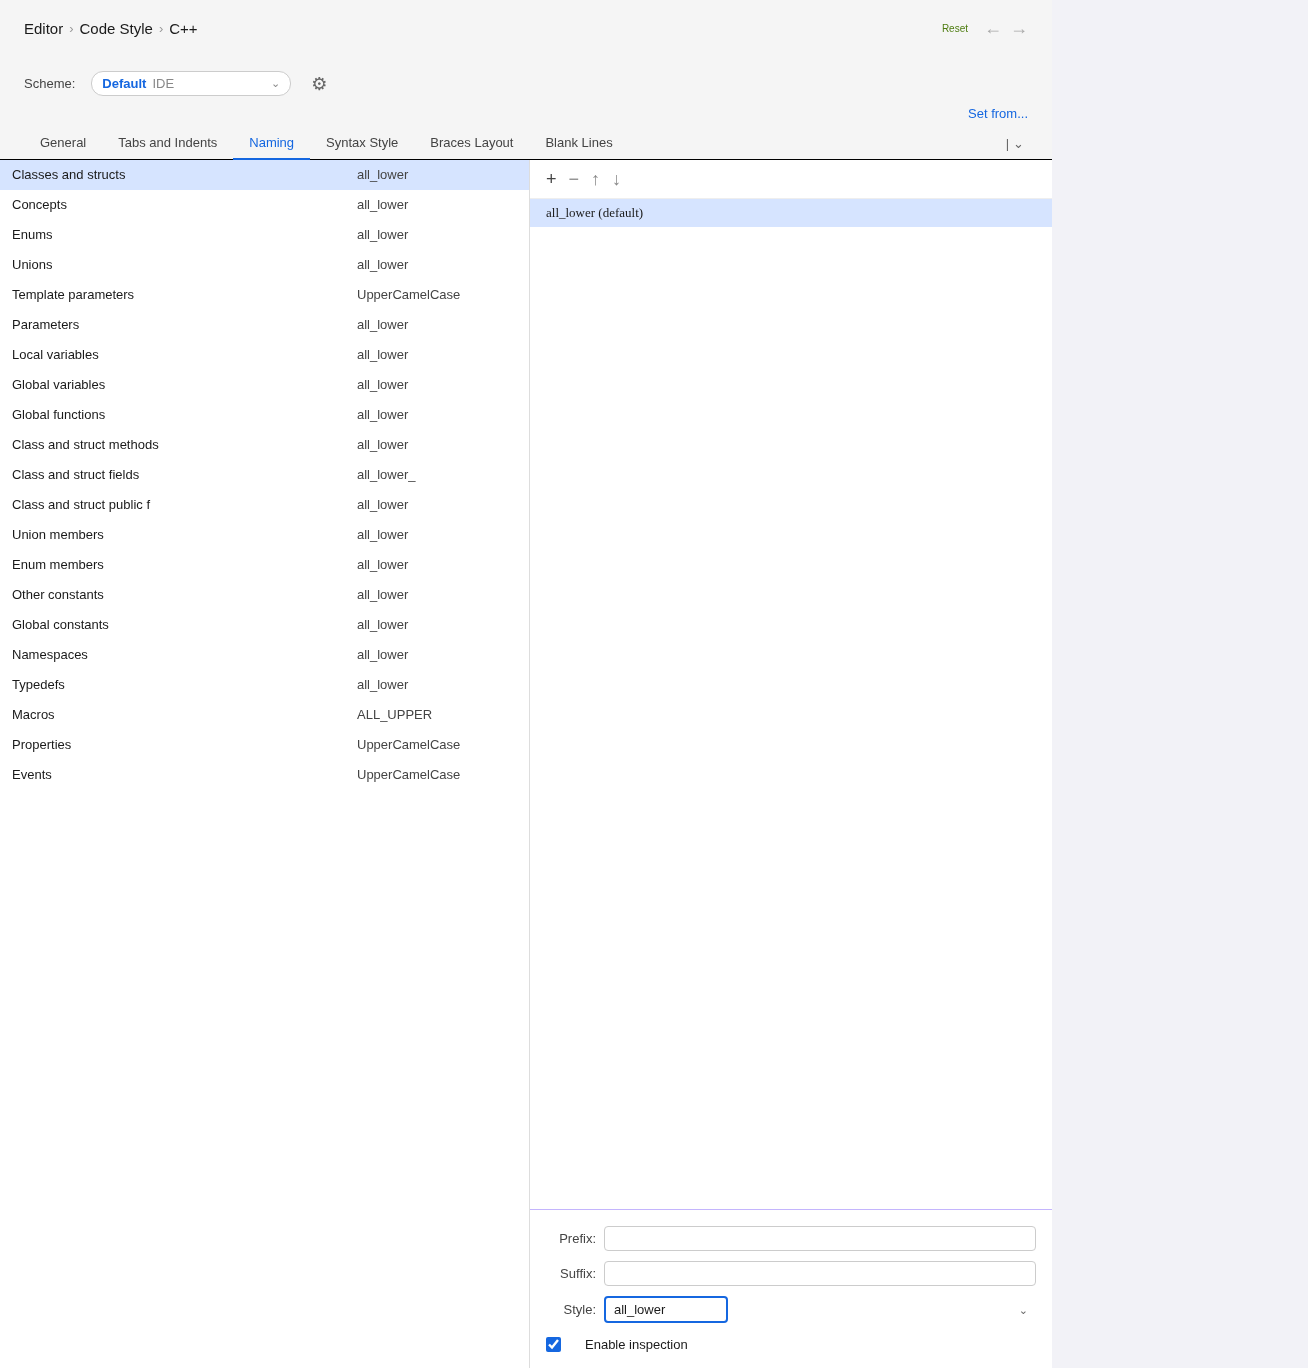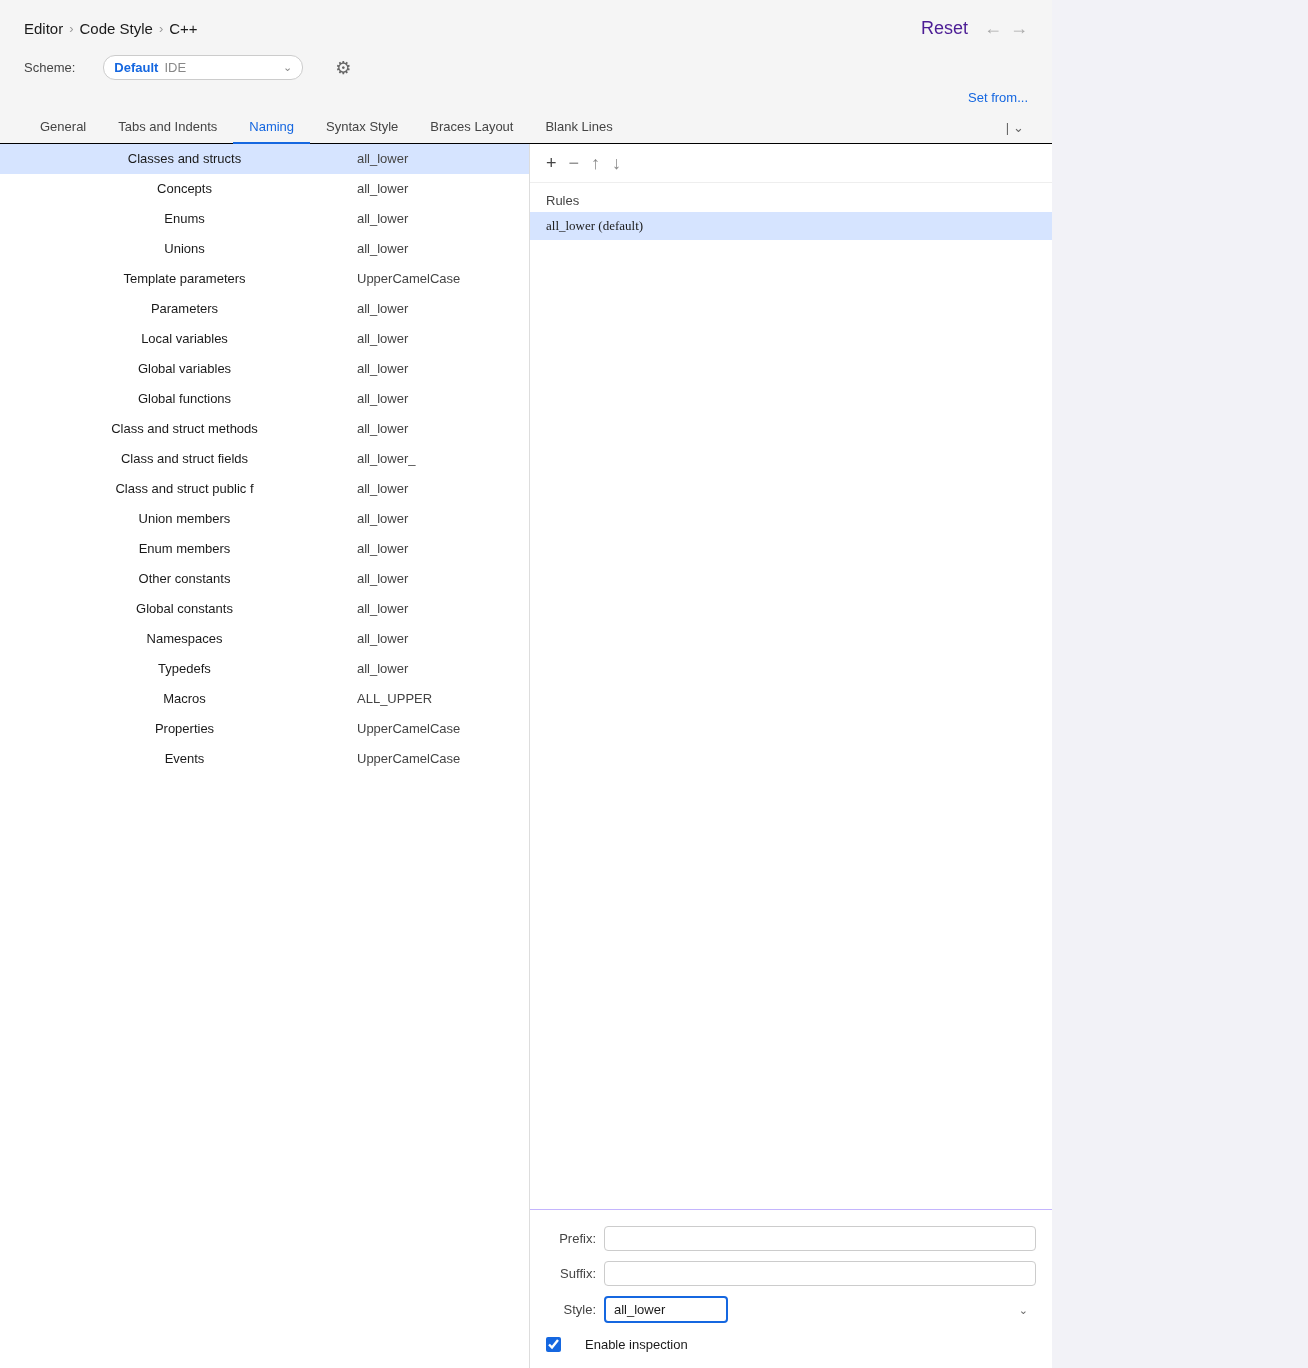--- a/index.html
+++ b/index.html
@@ -36,44 +36,45 @@
     .breadcrumb-sep {
       color: #999;
       font-size: 13px;
     }
     .breadcrumb-actions {
       display: flex;
       align-items: center;
       gap: 16px;
     }
     .reset-btn {
-      color: #4c1d95;
-      font-size: 18px;
+      color: #4d7c0f;
+      font-size: 10px;
       font-weight: 500;
       cursor: pointer;
       background: none;
       border: none;
       text-align: right;
     }
     .nav-arrows {
       display: flex;
       gap: 8px;
     }
     .nav-arrow {
       color: #aaa;
       font-size: 18px;
       cursor: pointer;
       background: none;
       border: none;
     }
     .scheme-row {
       display: flex;
       align-items: center;
-      gap: 28px;
+      gap: 16px;
       padding: 4px 24px 8px 24px;
+      margin-top: 16px;
     }
     .scheme-label {
       font-size: 13px;
       color: #444;
     }
     .scheme-select {
       display: flex;
       align-items: center;
       border: 1px solid #ccc;
       border-radius: 12px;
@@ -162,21 +163,20 @@
       border-bottom: 1px solid transparent;
     }
     .naming-row.selected { background: #d6e4ff; }
     .naming-row-label {
       flex: 1;
       font-size: 13px;
       color: #1a1a1a;
       white-space: nowrap;
       overflow: hidden;
       text-overflow: ellipsis;
-      text-align: center;
     }
     .naming-row-value {
       font-size: 13px;
       color: #444;
       min-width: 160px;
     }
     .right-panel {
       flex: 1;
       display: flex;
       flex-direction: column;
@@ -428,21 +428,20 @@
 
     <div class="right-panel">
 
       <div class="rules-toolbar">
         <button class="rules-toolbar-btn active">+</button>
         <button class="rules-toolbar-btn">−</button>
         <button class="rules-toolbar-btn">↑</button>
         <button class="rules-toolbar-btn">↓</button>
       </div>
 
-      <div class="rules-label">Rules</div>
 
       <div class="rules-list">
       <div class="rule-row selected">all_lower (default)</div>
         </div>
 
       <div class="bottom-panel">
         <div class="field-row">
           <label class="field-label">Prefix:</label>
           <input class="field-input" type="text" value="" style="">
         </div>

